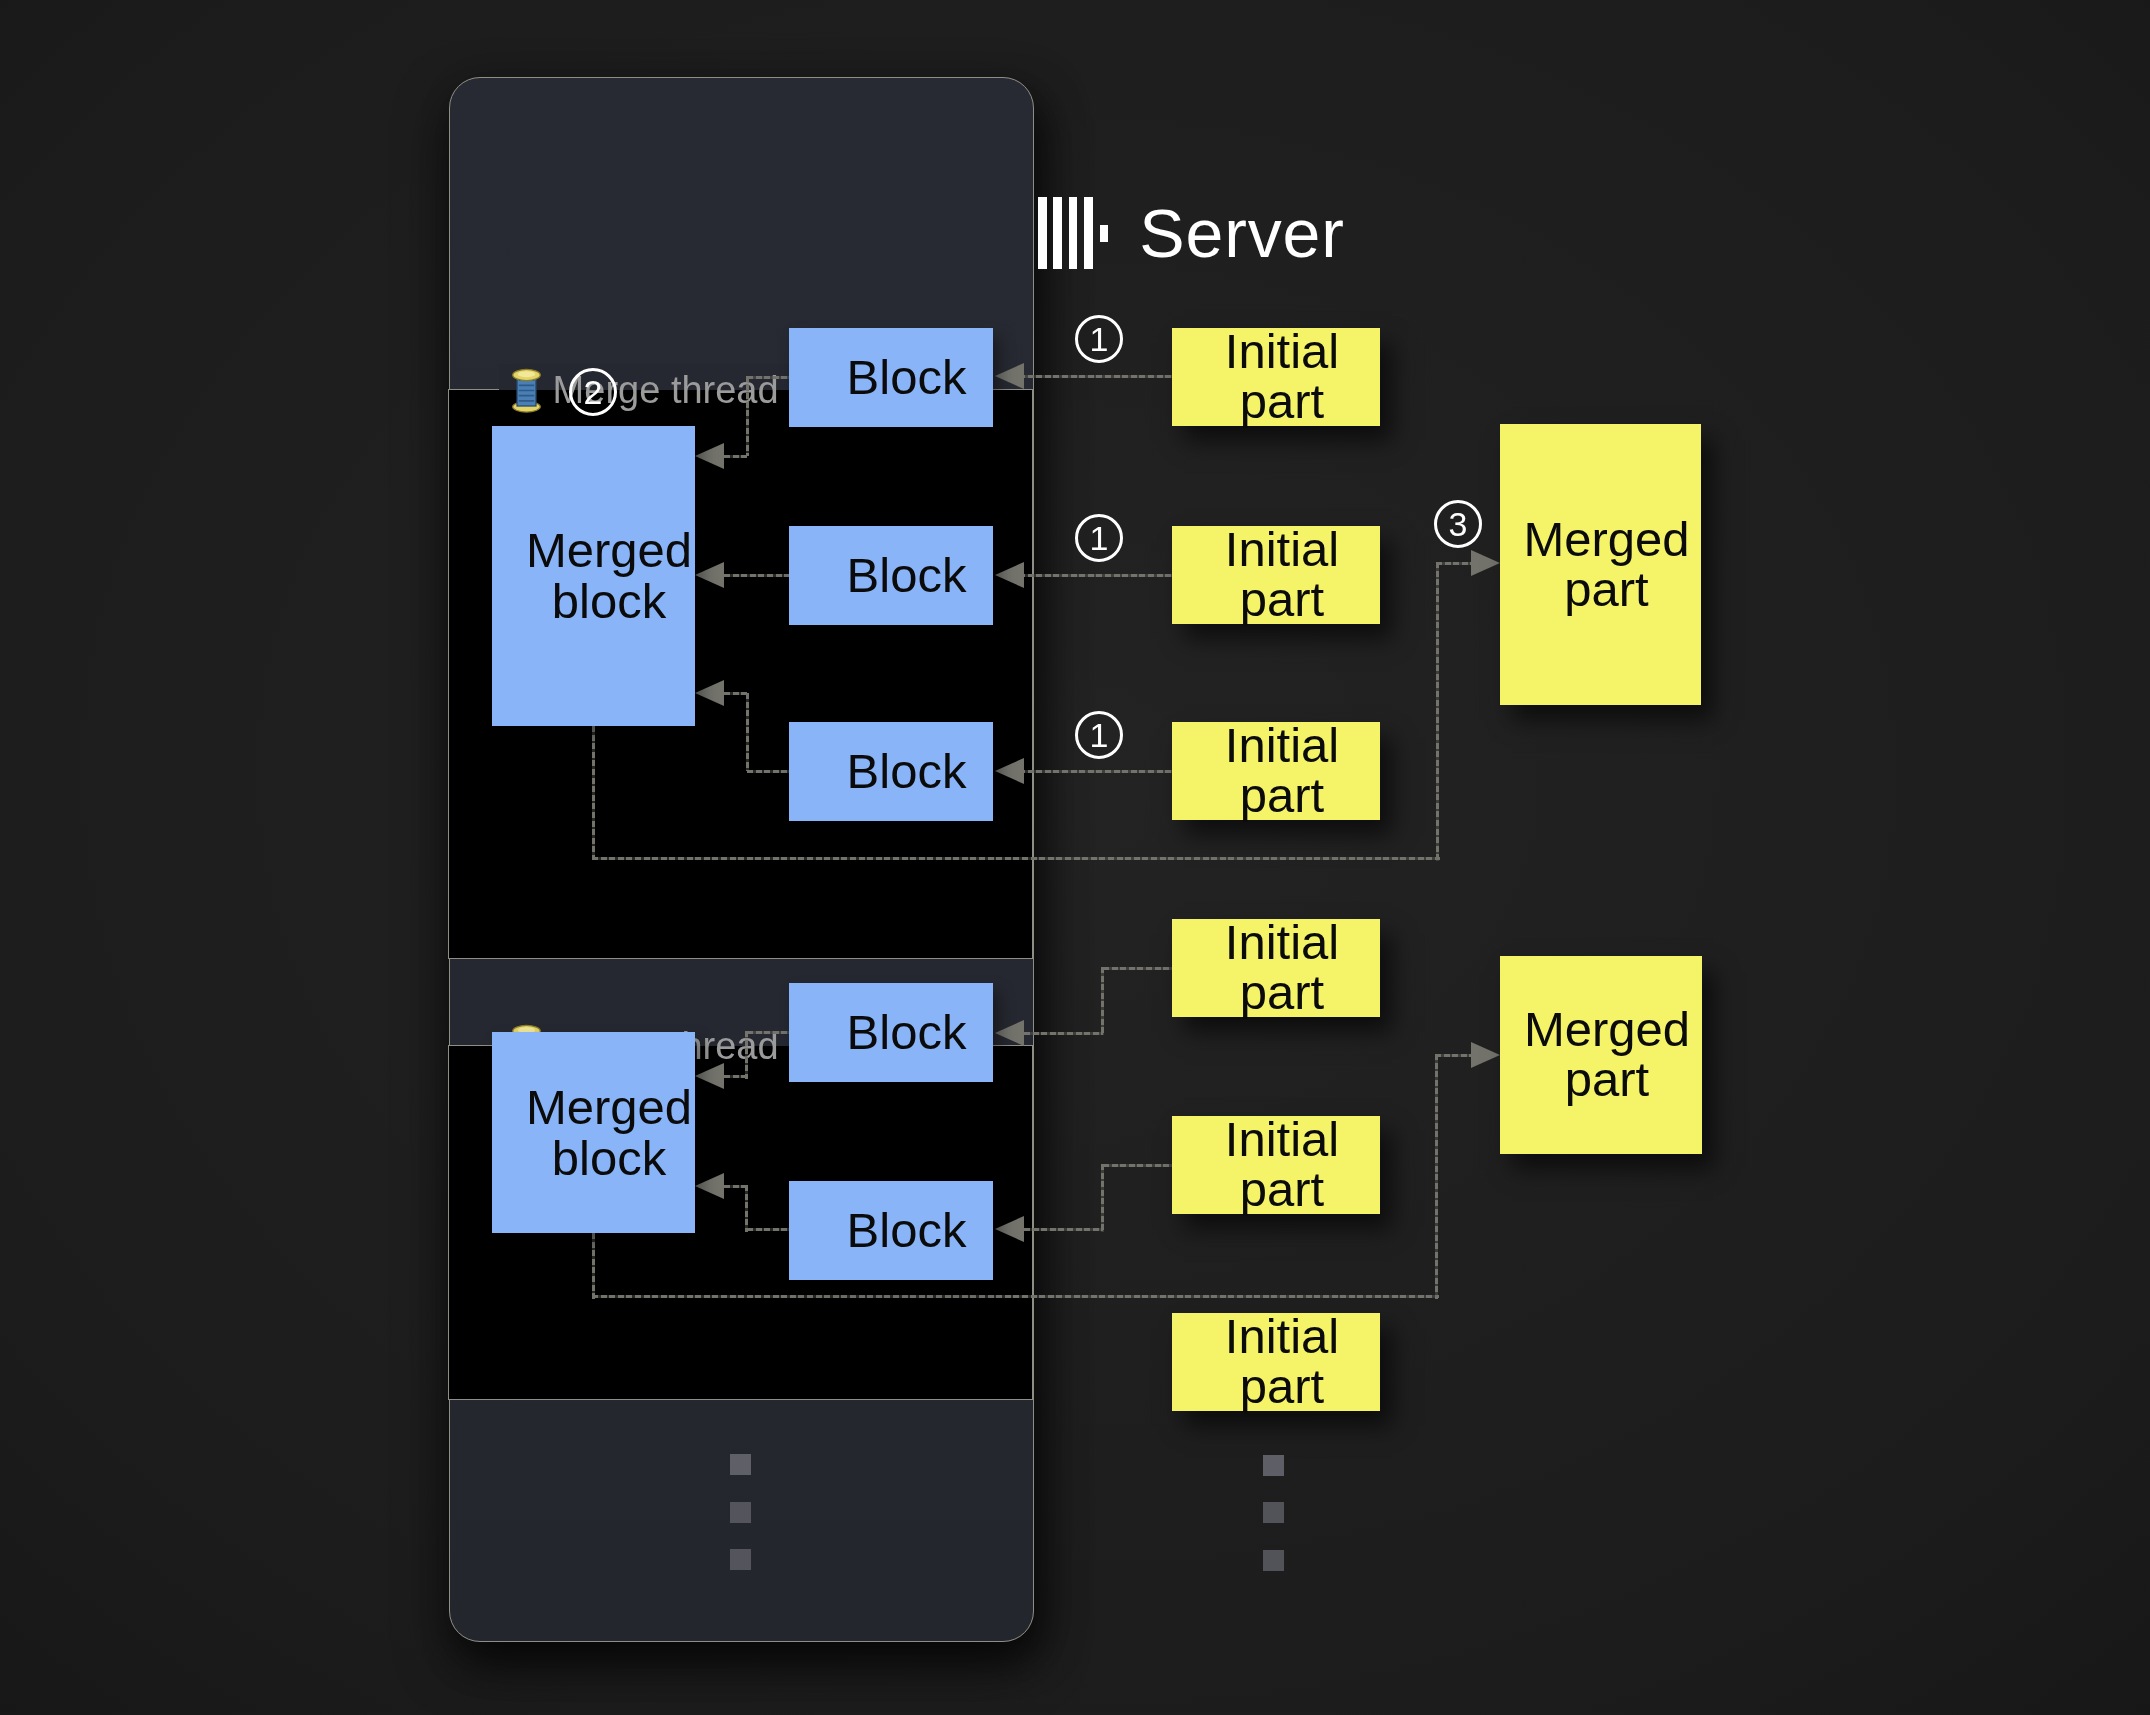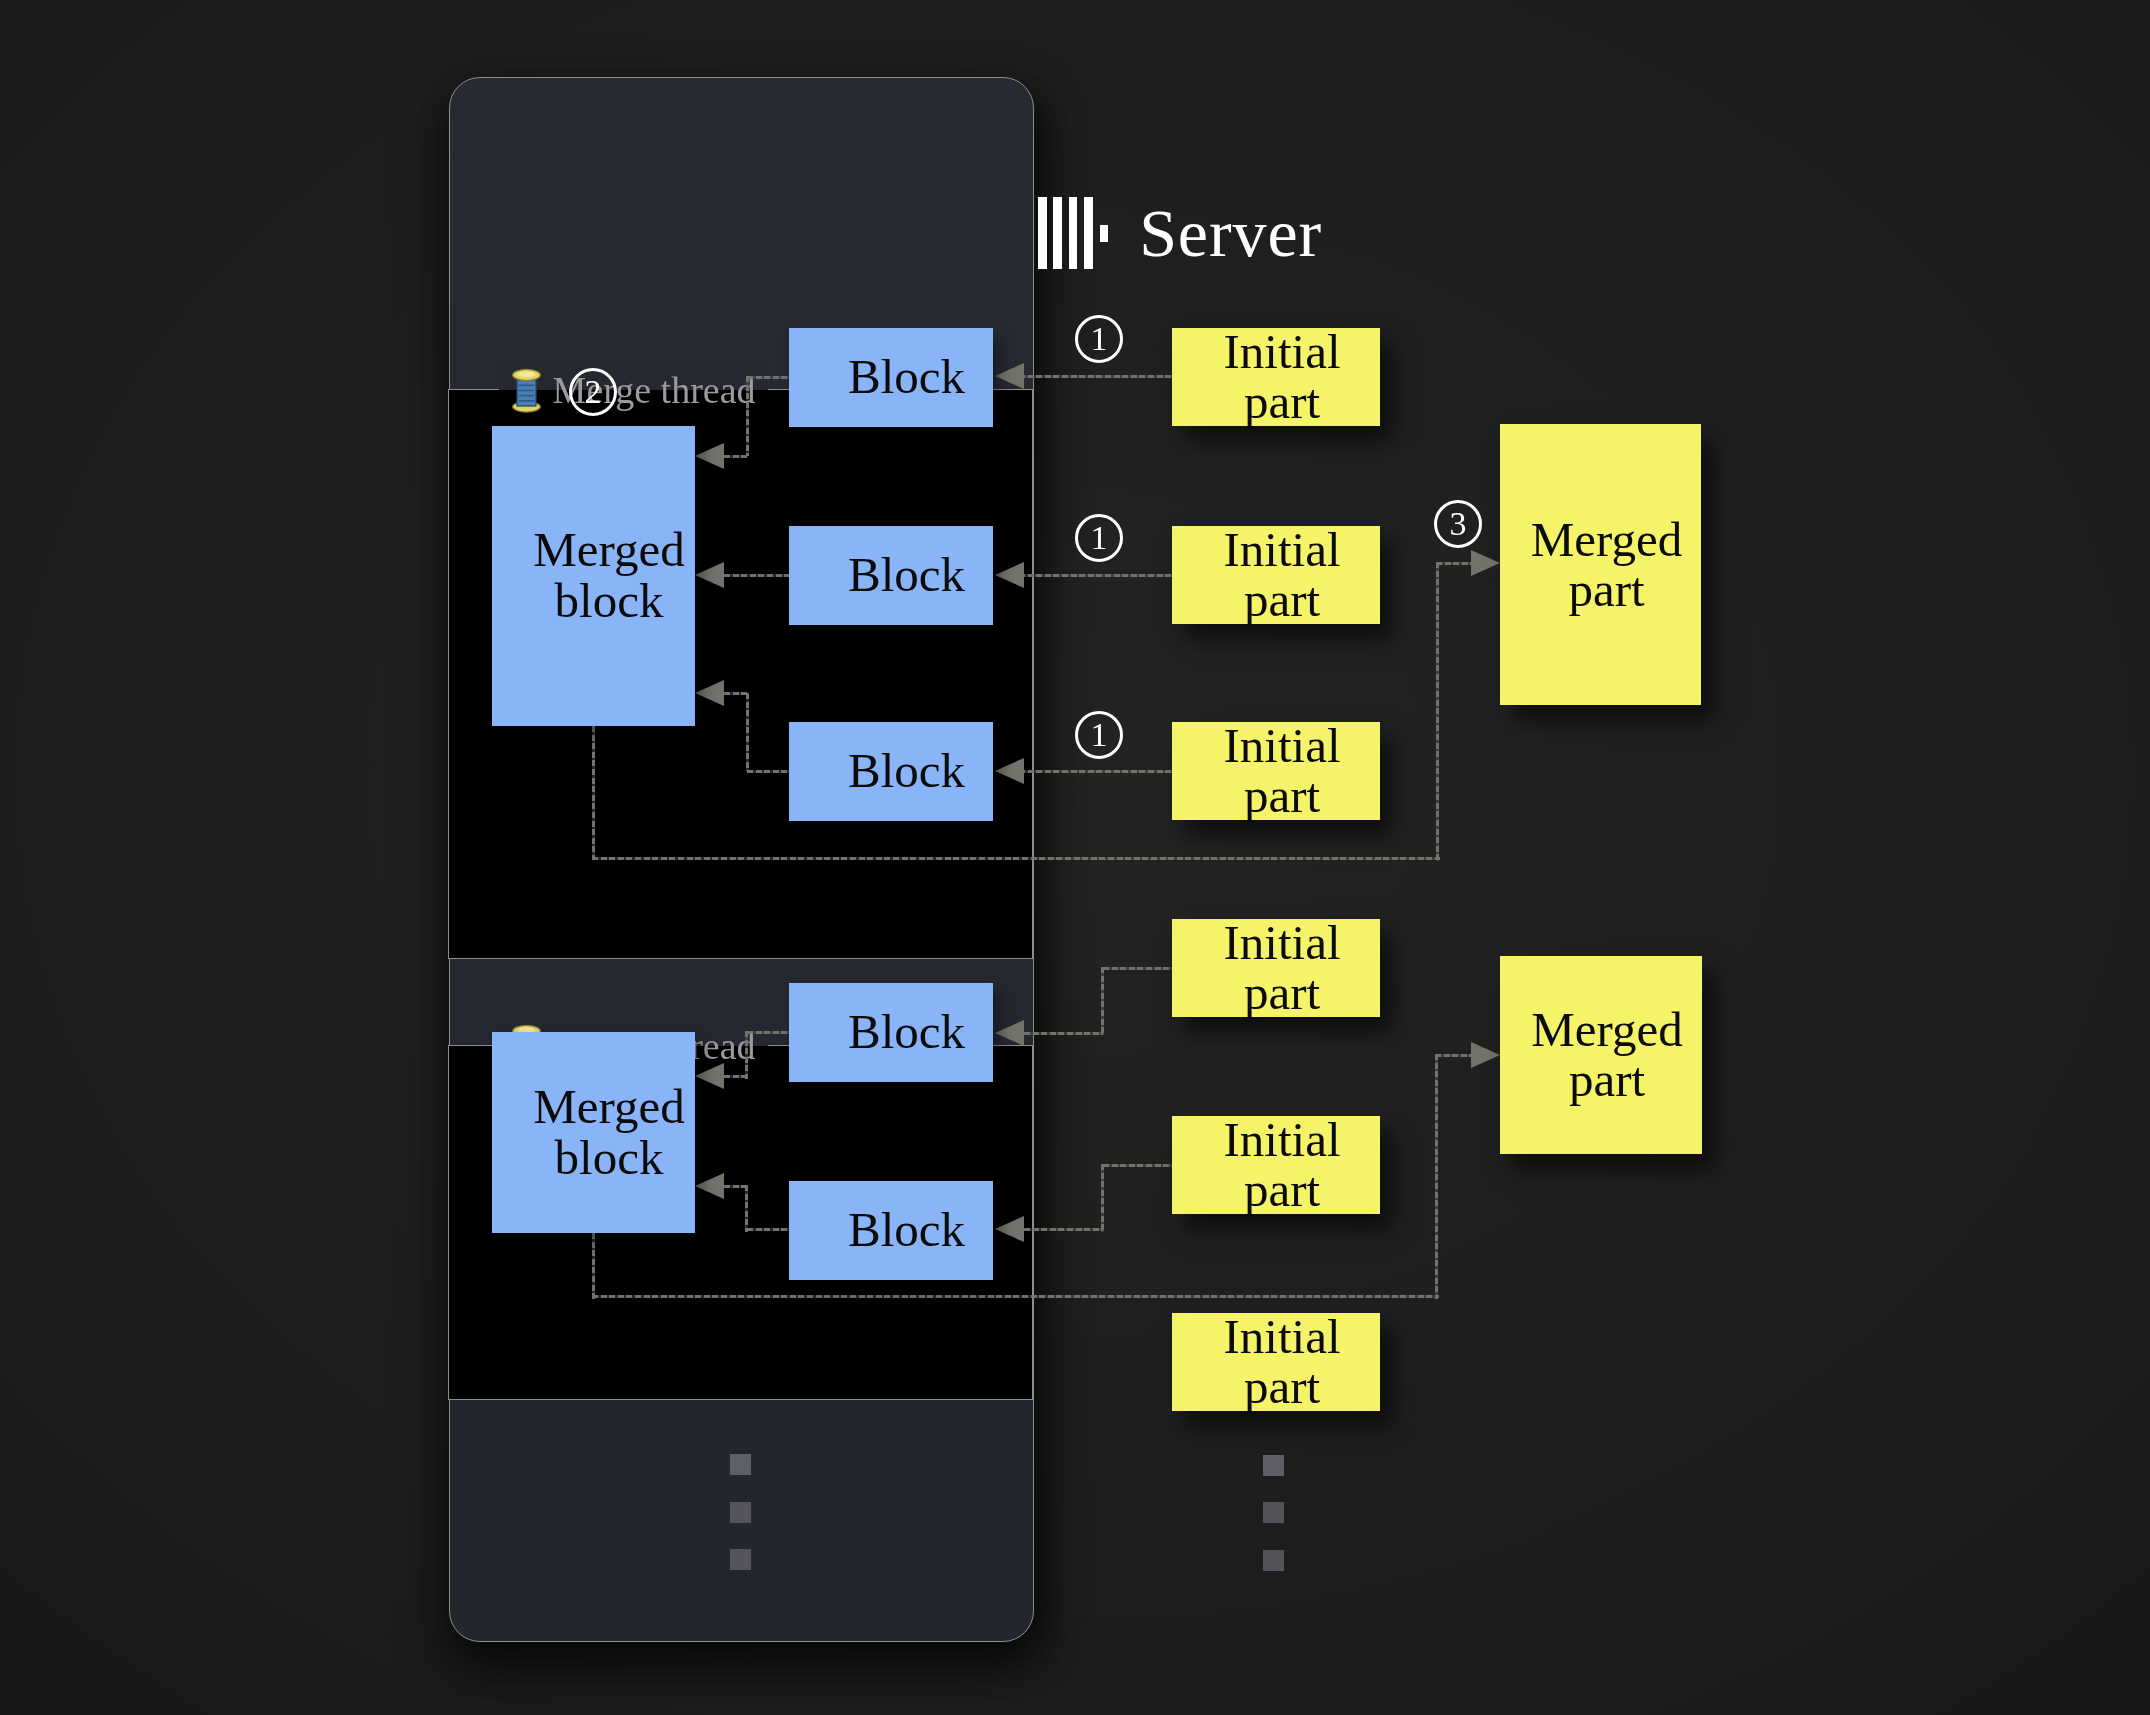--- a/index.html
+++ b/index.html
@@ -7,21 +7,21 @@
     --thread-box-bg:#000000; --block-fill:#8ab4f8; --note-fill:#f5f469;
     --arrow:#73736c; --label-gray:#9b9b9b; --text-dark:#0b0b0b;
     --circle:#ffffff; --dot-gray:#64656c;
   }
   *{margin:0;padding:0;box-sizing:border-box;}
   html,body{width:2150px;height:1716px;overflow:hidden;}
   body{
     font-family:"Liberation Sans", sans-serif;
     background:radial-gradient(120% 120% at 50% 45%, #232323 0%, #1c1c1c 48%, #0a0a0a 100%);
   }
-  .stage{position:relative;width:2150px;height:1716px;font-family:Liberation Serif, serif;}
+  .stage{position:relative;width:2150px;height:1716px;}
 
   
   .server-panel{
     position:absolute;left:449px;top:77px;width:585px;height:1565px;
     background:linear-gradient(180deg,#282a33 0%,var(--panel) 60%,#24262e 100%);
     border:1.7px solid var(--panel-border);border-radius:31px;
     box-shadow:0 22px 51px rgba(0,0,0,.6), 12px 17px 38px rgba(0,0,0,.45);
   }
   .server-header{
     position:absolute;left:588px;top:114px;height:82px;

